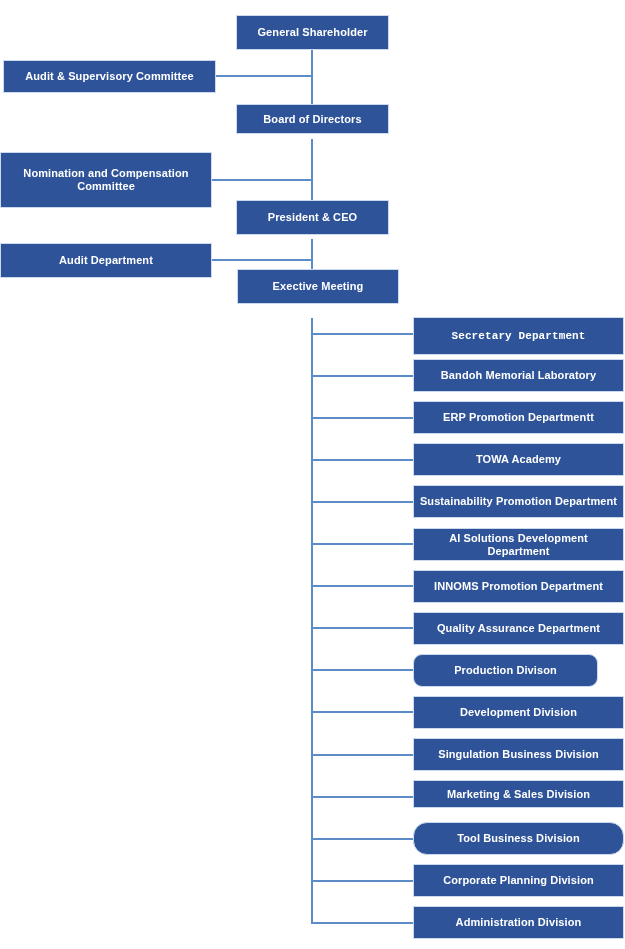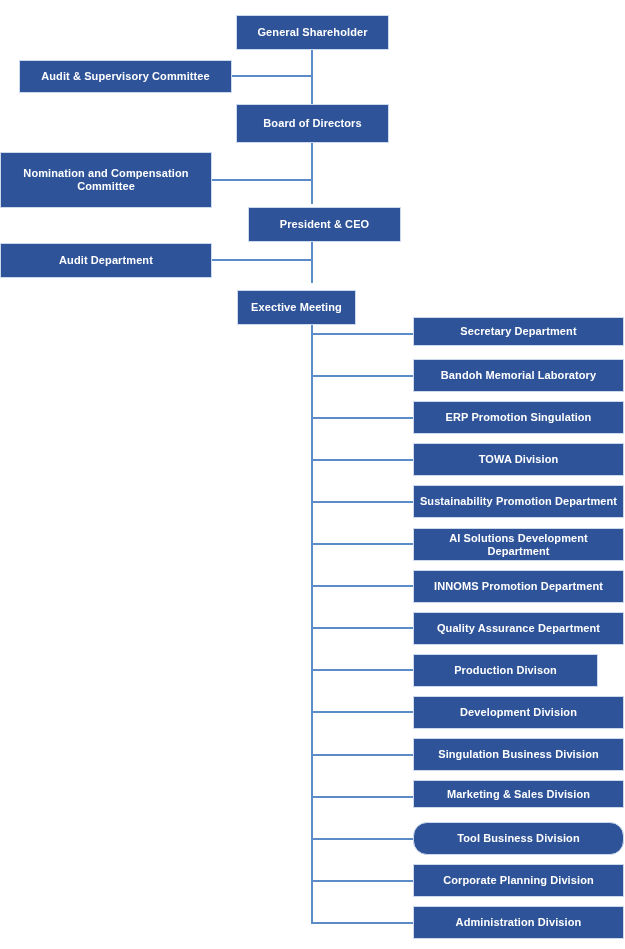--- a/index.html
+++ b/index.html
@@ -72,45 +72,45 @@
       <div class="conn conn-h" style="left: 311px; top: 627px; width: 102px;"></div>
       <div class="conn conn-h" style="left: 311px; top: 669px; width: 102px;"></div>
       <div class="conn conn-h" style="left: 311px; top: 711px; width: 102px;"></div>
       <div class="conn conn-h" style="left: 311px; top: 754px; width: 102px;"></div>
       <div class="conn conn-h" style="left: 311px; top: 796px; width: 102px;"></div>
       <div class="conn conn-h" style="left: 311px; top: 838px; width: 102px;"></div>
       <div class="conn conn-h" style="left: 311px; top: 880px; width: 102px;"></div>
       <div class="conn conn-h" style="left: 311px; top: 922px; width: 102px;"></div>
     </div>
   <div id="node-layer">
-      <div class="node" style="left: 413px; top: 317px; width: 211px; height: 29px;">
+      <div class="node" style="left: 413px; top: 317px; width: 211px; height: 38px; font-family: Liberation Mono, monospace;">
         <span>Secretary Department</span>
       </div>
       <div class="node" style="left: 413px; top: 359px; width: 211px; height: 33px;">
         <span>Bandoh Memorial Laboratory</span>
       </div>
       <div class="node" style="left: 413px; top: 401px; width: 211px; height: 33px;">
-        <span>ERP Promotion Singulation</span>
+        <span>ERP Promotion Departmentt</span>
       </div>
       <div class="node" style="left: 413px; top: 443px; width: 211px; height: 33px;">
-        <span>TOWA Division</span>
+        <span>TOWA Academy</span>
       </div>
       <div class="node" style="left: 413px; top: 485px; width: 211px; height: 33px;">
         <span>Sustainability Promotion Department</span>
       </div>
       <div class="node" style="left: 413px; top: 528px; width: 211px; height: 33px;">
         <span>AI Solutions Development Department</span>
       </div>
       <div class="node" style="left: 413px; top: 570px; width: 211px; height: 33px;">
         <span>INNOMS Promotion Department</span>
       </div>
       <div class="node" style="left: 413px; top: 612px; width: 211px; height: 33px;">
         <span>Quality Assurance Department</span>
       </div>
-      <div class="node" style="left: 413px; top: 654px; width: 185px; height: 33px;">
+      <div class="node" style="left: 413px; top: 654px; width: 185px; height: 33px; border-radius: 9px;">
         <span>Production Divison</span>
       </div>
       <div class="node" style="left: 413px; top: 696px; width: 211px; height: 33px;">
         <span>Development Division</span>
       </div>
       <div class="node" style="left: 413px; top: 738px; width: 211px; height: 33px;">
         <span>Singulation Business Division</span>
       </div>
       <div class="node" style="left: 413px; top: 780px; width: 211px; height: 19px;">
         <span>Marketing &amp; Sales Division</span>
@@ -120,30 +120,30 @@
       </div>
       <div class="node" style="left: 413px; top: 864px; width: 211px; height: 33px;">
         <span>Corporate Planning Division</span>
       </div>
       <div class="node" style="left: 413px; top: 906px; width: 211px; height: 33px;">
         <span>Administration Division</span>
       </div>
       <div class="node" style="left: 236px; top: 15px; width: 153px; height: 35px;">
         <span>General Shareholder</span>
       </div>
-      <div class="node" style="left: 236px; top: 104px; width: 153px; height: 39px;">
+      <div class="node" style="left: 236px; top: 104px; width: 153px; height: 30px;">
         <span>Board of Directors</span>
       </div>
-      <div class="node" style="left: 236px; top: 207px; width: 153px; height: 35px; margin-left: 12px;">
+      <div class="node" style="left: 236px; top: 200px; width: 153px; height: 35px;">
         <span>President &amp; CEO</span>
       </div>
-      <div class="node" style="left: 237px; top: 290px; width: 119px; height: 35px;">
+      <div class="node" style="left: 237px; top: 269px; width: 162px; height: 35px;">
         <span>Exective Meeting</span>
       </div>
-      <div class="node" style="left: 3px; top: 60px; width: 213px; height: 33px; margin-left: 16px;">
+      <div class="node" style="left: 3px; top: 60px; width: 213px; height: 33px;">
         <span>Audit &amp; Supervisory Committee</span>
       </div>
       <div class="node" style="left: 0px; top: 152px; width: 212px; height: 56px;">
         <span>Nomination and Compensation Committee</span>
       </div>
       <div class="node" style="left: 0px; top: 243px; width: 212px; height: 35px;">
         <span>Audit Department</span>
       </div>
     </div>
 </div>

